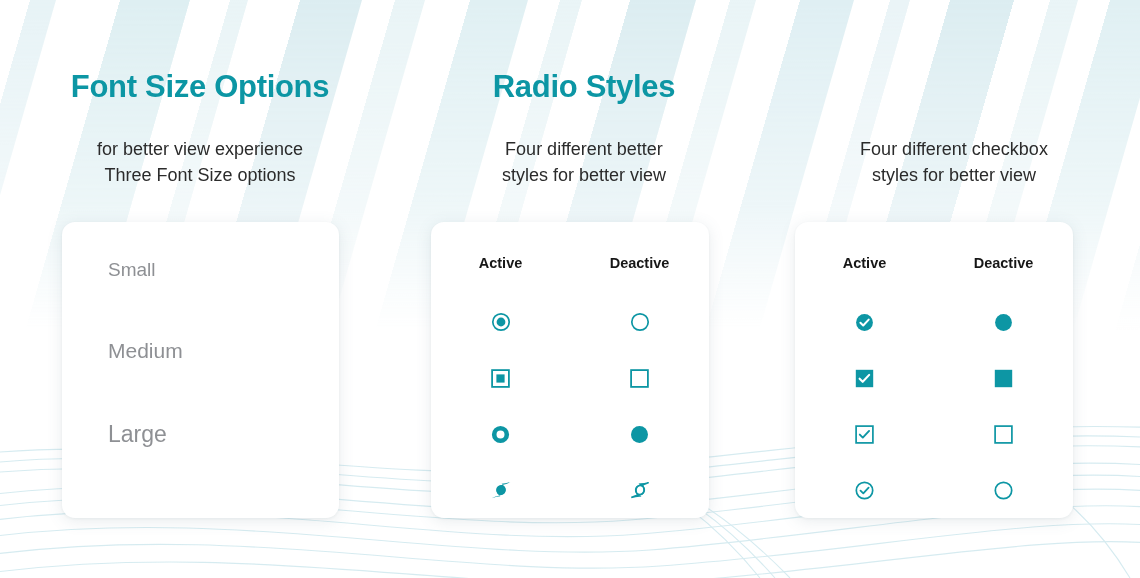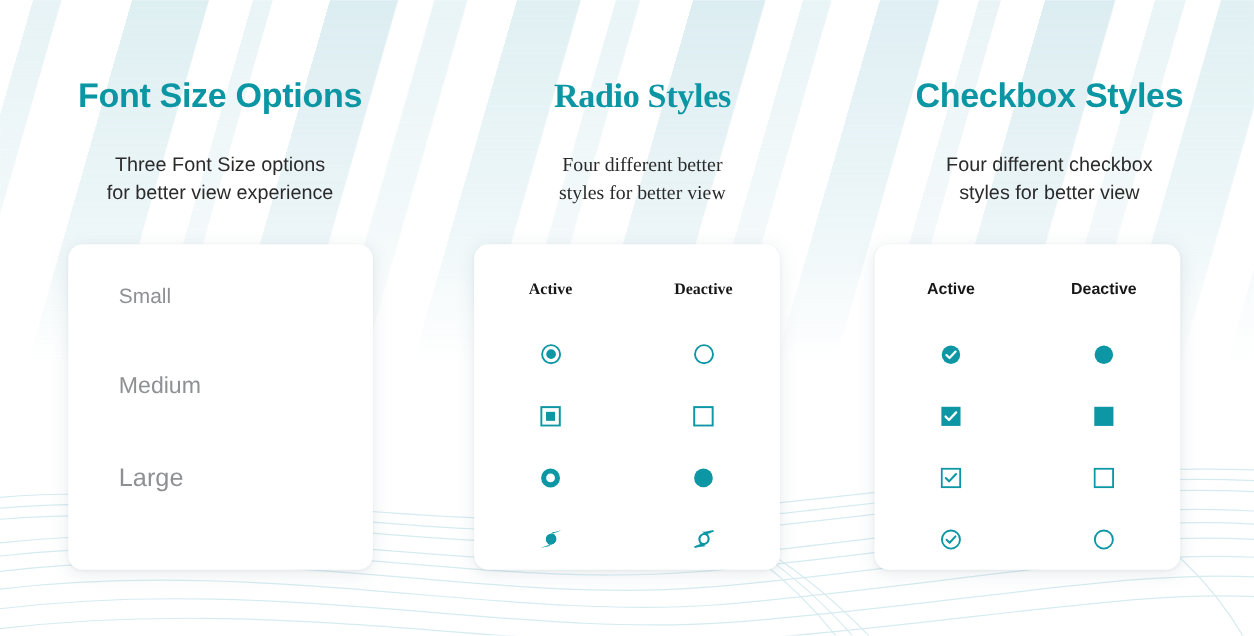--- a/index.html
+++ b/index.html
@@ -17,21 +17,21 @@
     position:absolute;left:0;bottom:0;width:1140px;height:170px;
     pointer-events:none;
   }
   
   #columns{
     position:absolute;left:0;top:0;width:1140px;height:453px;
     display:flex;
   }
   .col{position:relative;}
   .col.c1{width:400px;}
-  .col.c2{width:368px;font-family:Liberation Serif, serif;}
+  .col.c2{width:368px;}
   .col.c3{width:372px;}
 
   .heading{
     position:absolute;top:69px;width:100%;text-align:center;
     color:#0c96a4;font-size:31px;font-weight:bold;letter-spacing:-0.3px;
     white-space:nowrap;
   }
   .subtitle{
     position:absolute;top:136px;width:100%;text-align:center;
     color:#2b2b2b;font-size:18px;line-height:26px;font-weight:normal;
@@ -119,22 +119,22 @@
     <path d="M590,44 C670,70 730,108 790,170"></path>
     <path d="M1000,50 C1060,80 1100,120 1130,170"></path>
   </g>
 </svg>
 
 <div id="columns">
 
   <div class="col c1">
     <div class="heading">Font Size Options</div>
     <div class="subtitle">
+      <span>for better view experience</span>
       <span>Three Font Size options</span>
-      <span>for better view experience</span>
     </div>
 
     <div class="card k1">
       <div class="fontlist">
         <div class="fontrow f1" style="font-size: 19px;">Small</div>
         <div class="fontrow f2" style="font-size: 21px;">Medium</div>
         <div class="fontrow f3" style="font-size: 23px;">Large</div>
       </div>
     </div>
   </div>
@@ -208,21 +208,20 @@
               <circle cx="11" cy="11" r="4.4" fill="none" stroke="#0d96a4" stroke-width="1.5"></circle>
             </svg>
           </div>
         </div>
 
       </div>
     </div>
   </div>
 
   <div class="col c3">
-    <div class="heading">Checkbox Styles</div>
     <div class="subtitle">
       <span>Four different checkbox</span>
       <span>styles for better view</span>
     </div>
 
     <div class="card k3">
       <div class="opt-head">
         <div class="cell">Active</div>
         <div class="cell">Deactive</div>
       </div>

